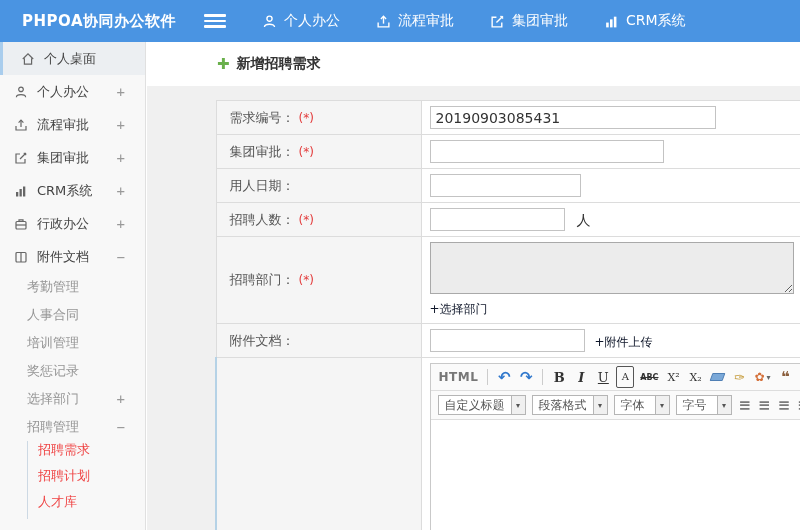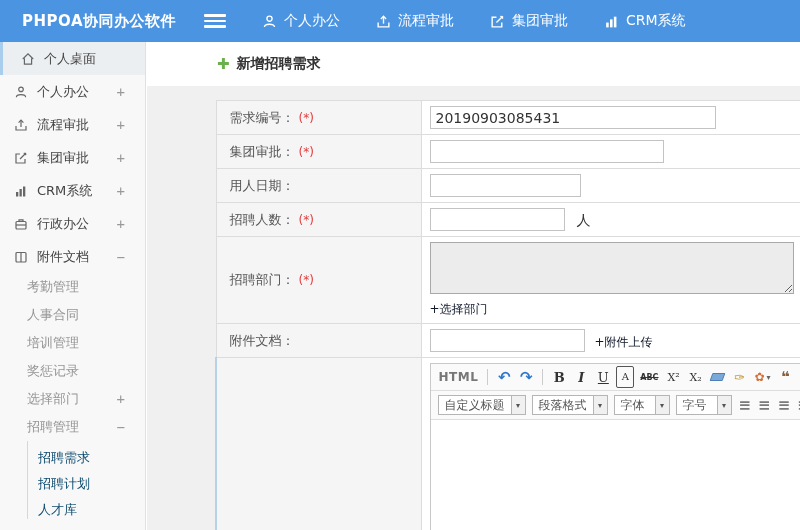--- a/index.html
+++ b/index.html
@@ -17,21 +17,21 @@
   .caret-w { margin-left:16px; font-size:10px; }
 
   
   .side { position:absolute; top:42px; left:0; width:146px; height:488px; background:#f8f8f8; border-right:1px solid #e0e0e0; }
   .s1 { height:33px; display:flex; align-items:center; padding-left:14px; font-size:13px; color:#444; cursor:pointer; }
   .s1 svg { margin-right:9px; flex:none; }
   .s1.active { background:#eceff2; border-left:3px solid #a9cded; padding-left:18px; }
   .tog { margin-left:auto; margin-right:20px; color:#999; font-size:14px; font-family:"DejaVu Sans Mono",monospace; }
   .s2 { height:28px; display:flex; align-items:center; padding-left:27px; font-size:13px; color:#959595; cursor:pointer; }
   .s3wrap { margin-left:27px; border-left:1px solid #cdd9e4; }
-  .s3 { height:26px; display:flex; align-items:flex-end; padding-left:10px; font-size:13px; color:#0c4a6e; cursor:pointer; }
+  .s3 { height:26px; display:flex; align-items:flex-start; padding-left:10px; font-size:13px; color:#ef4444; cursor:pointer; }
 
   
   .main { position:absolute; top:42px; left:147px; width:653px; height:488px; background:#f0f0f0; overflow:hidden; }
   .titlebar { height:44px; background:#fff; display:flex; align-items:center; padding-left:70px; }
   .plus { color:#6ab04c; font-size:15px; font-weight:bold; margin-right:7px; }
   .ptitle { font-size:14px; font-weight:bold; color:#333; }
 
   table.form { border-collapse:collapse; margin:14px 0 0 68px; width:960px; table-layout:fixed; }
   table.form td { border:1px solid #dcdcdc; vertical-align:middle; }
   td.lab { width:205px; background:#f5f5f5; padding-left:13px; font-size:13px; color:#555; }

